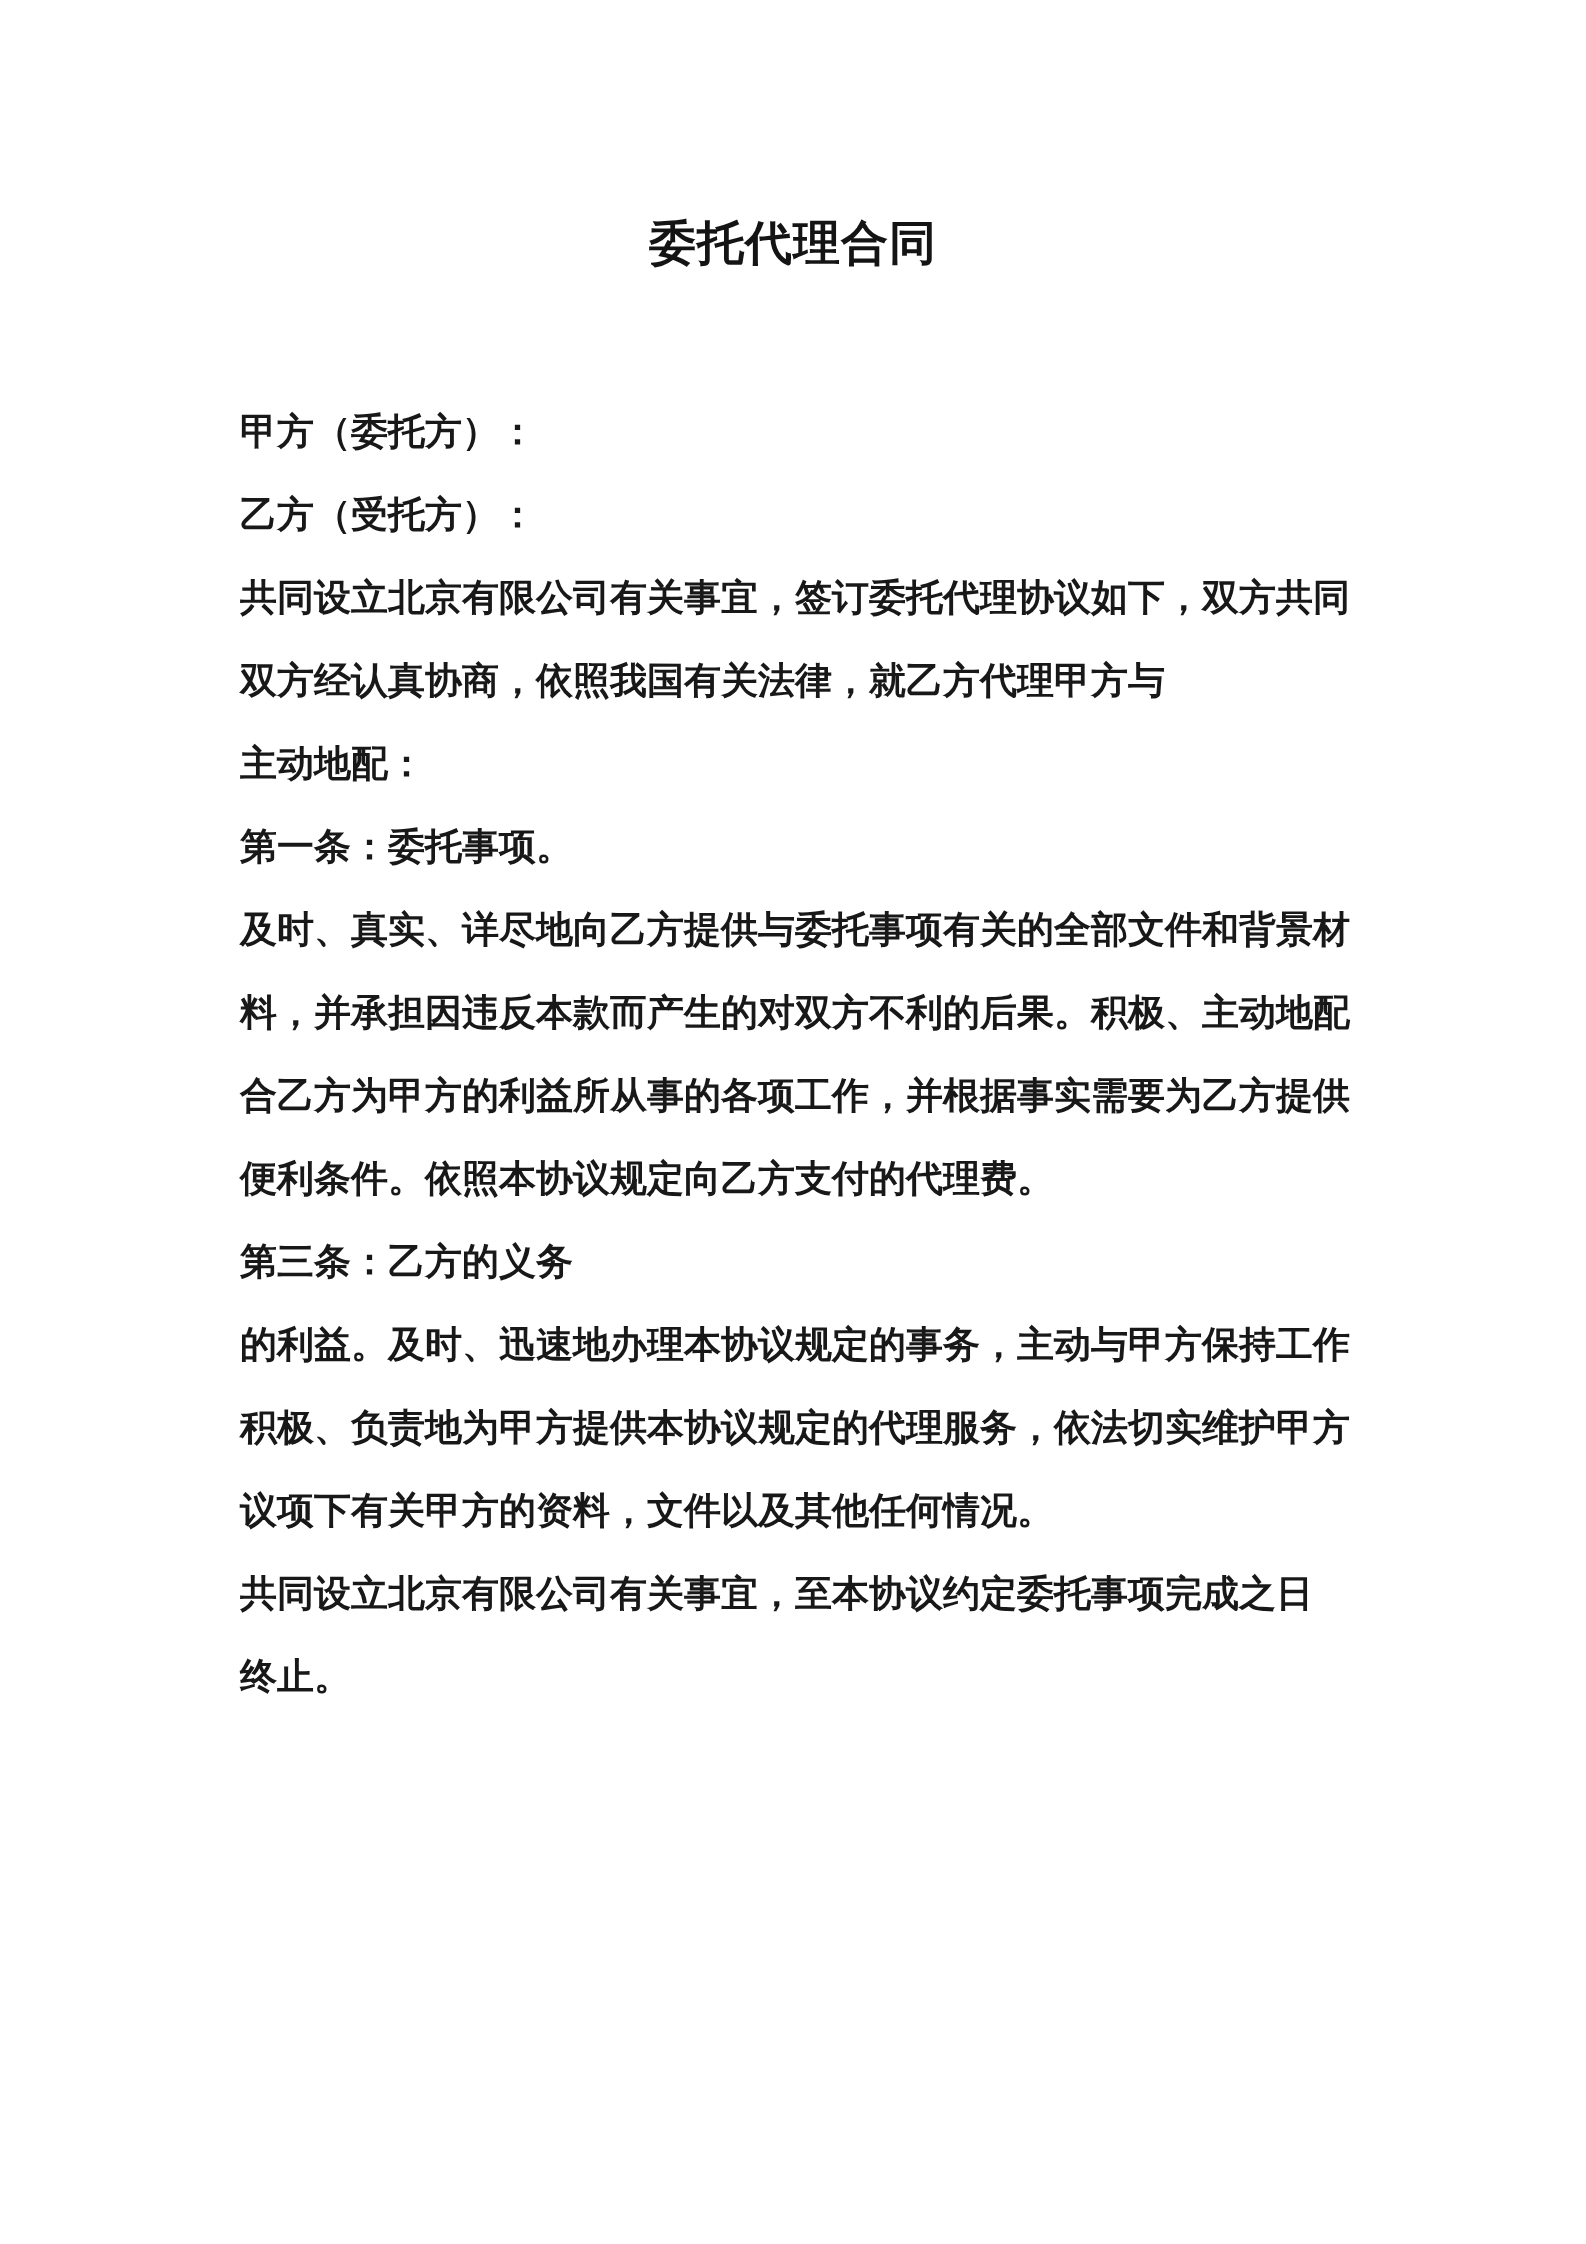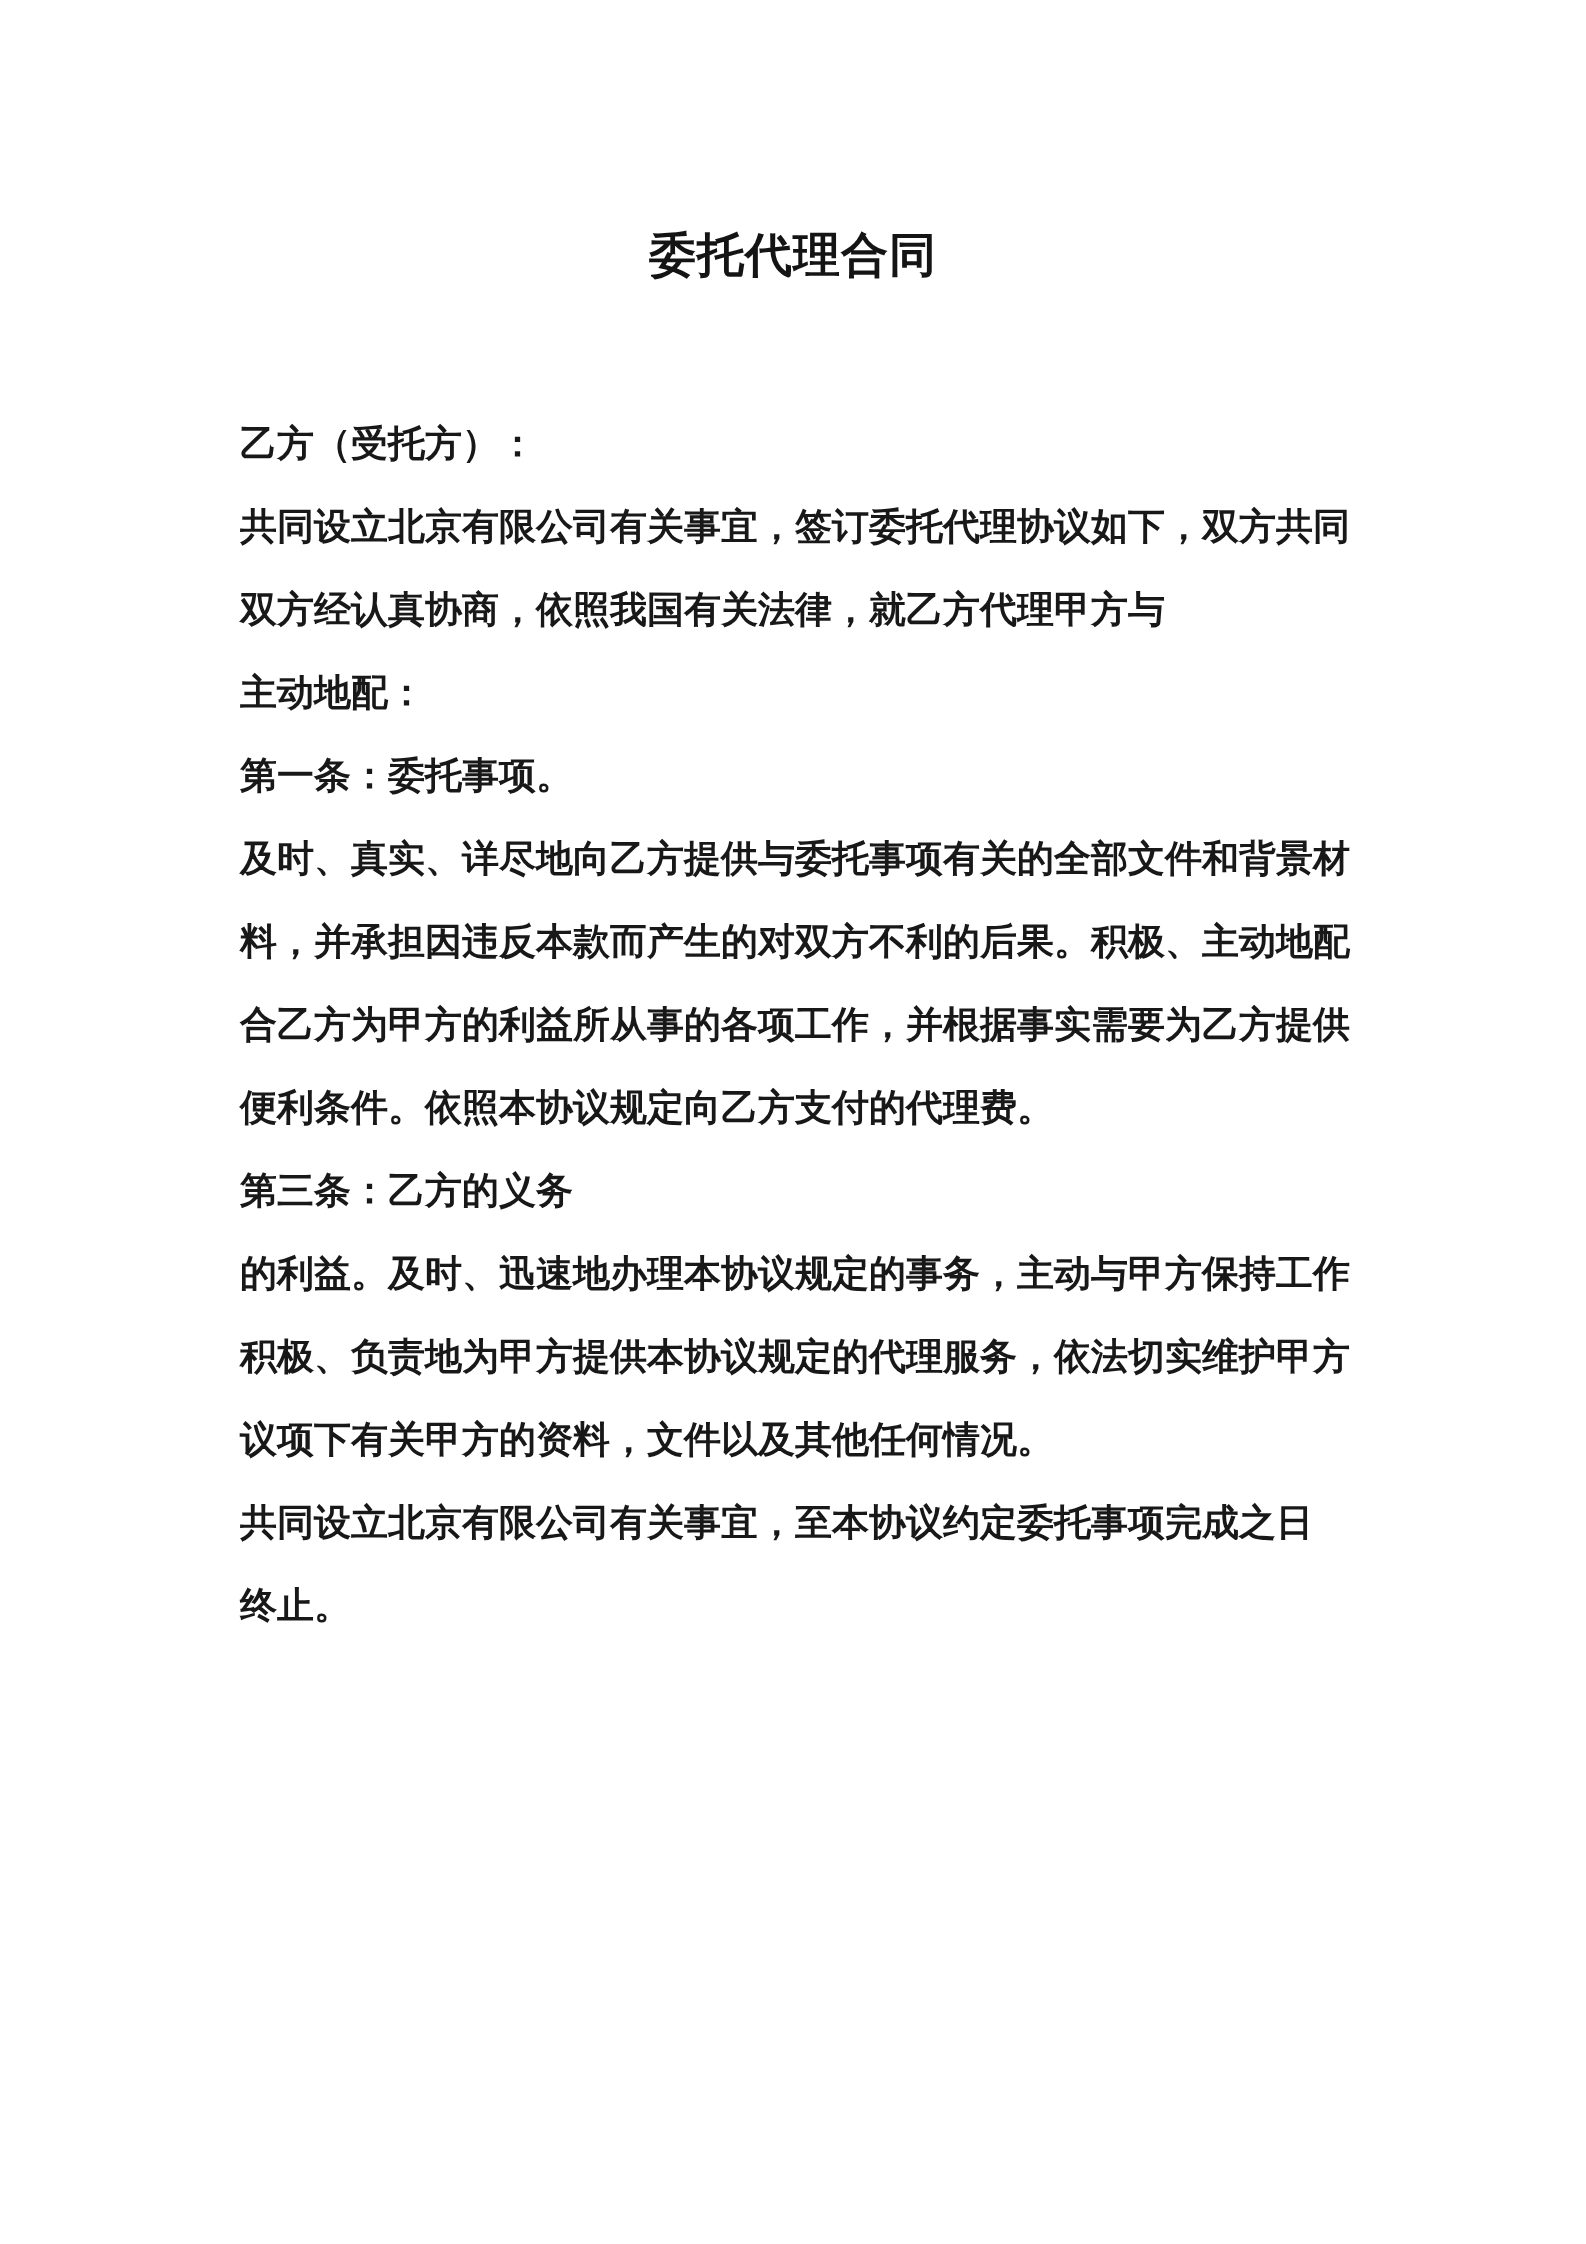--- a/index.html
+++ b/index.html
@@ -14,21 +14,21 @@
     font-family: "Liberation Sans", "DejaVu Sans", sans-serif;
     color: #161616;
   }
   .page {
     position: relative;
     width: 1586px;
     height: 2244px;
     background: #ffffff;
   }
   .doc-title {
-    margin: 12px;
+    margin: 0;
     padding-top: 219px;
     text-align: center;
     font-size: 47px;
     line-height: 48px;
     font-weight: 700;
     letter-spacing: 1px;
     color: #141414;
   }
   .doc-body {
     margin: 123px 236px 0 240px;
@@ -43,20 +43,21 @@
     white-space: nowrap;
   }
 </style>
 </head>
 <body>
 
 <div class="page">
   <h1 class="doc-title">委托代理合同</h1>
 
   <div class="doc-body">
+    <p>甲方（委托方）：</p>
     <p>乙方（受托方）：</p>
     <p>共同设立北京有限公司有关事宜，签订委托代理协议如下，双方共同</p>
     <p>双方经认真协商，依照我国有关法律，就乙方代理甲方与</p>
     <p>主动地配：</p>
     <p>第一条：委托事项。</p>
     <p>及时、真实、详尽地向乙方提供与委托事项有关的全部文件和背景材</p>
     <p>料，并承担因违反本款而产生的对双方不利的后果。积极、主动地配</p>
     <p>合乙方为甲方的利益所从事的各项工作，并根据事实需要为乙方提供</p>
     <p>便利条件。依照本协议规定向乙方支付的代理费。</p>
     <p>第三条：乙方的义务</p>

